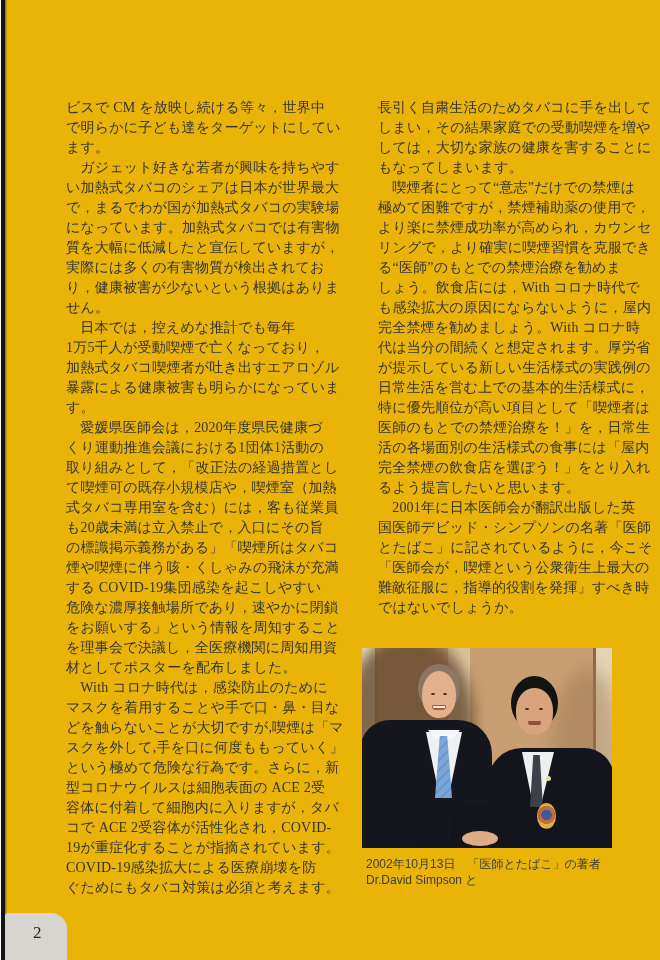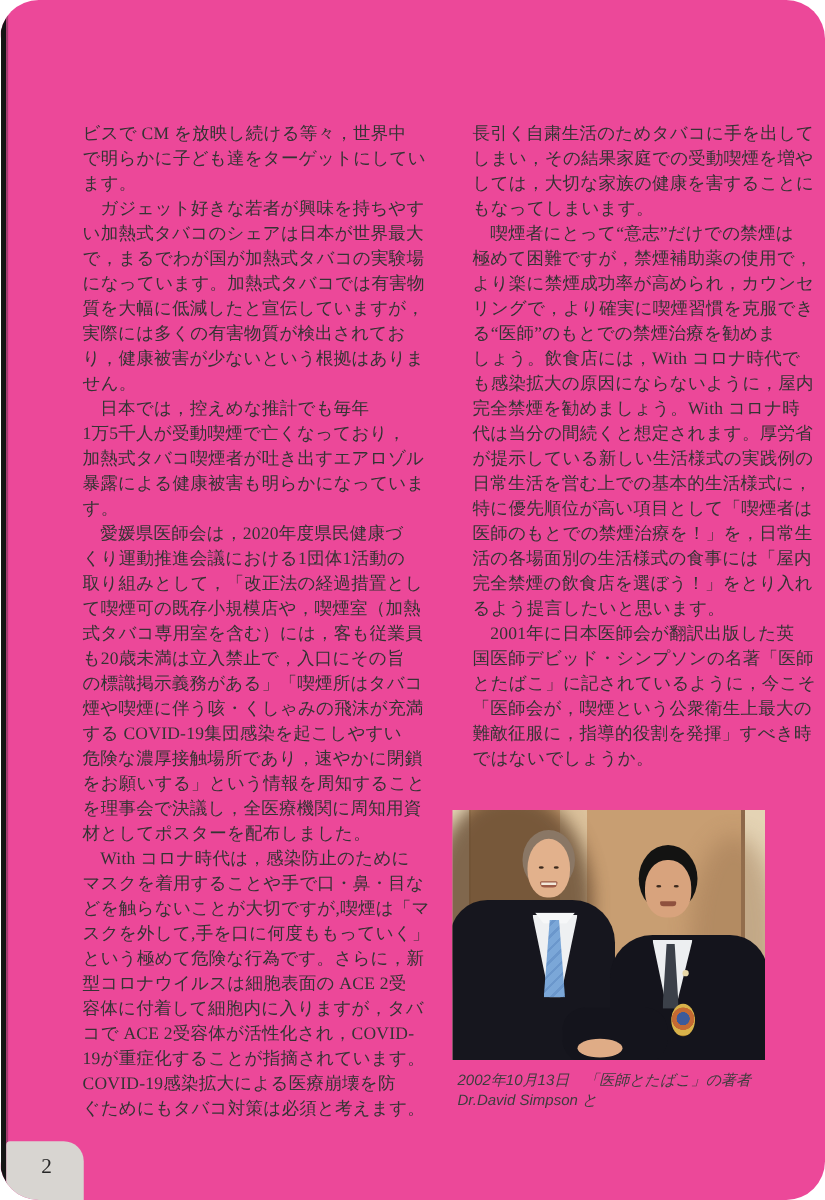--- a/index.html
+++ b/index.html
@@ -1,20 +1,19 @@
 <!DOCTYPE html>
 <html><head>
 <meta charset="utf-8">
 <style>
   html,body { margin:0; padding:0; background:#ffffff; }
   .page {
     position:relative; width:660px; height:960px;
-    background:#ec4899; overflow:hidden;
+    background:#eab308; overflow:hidden;
     font-family:"Liberation Serif","DejaVu Serif",serif;
-    border-radius:31px;
   }
   
   .edge-strip {
     position:absolute; left:0; top:0; width:7px; height:960px;
     background:linear-gradient(to right,#ffffff 0 1px,#151515 1px 5px,rgba(40,40,40,.35) 5px 6px,rgba(120,120,120,0) 7px);
   }
   
   .col {
     position:absolute; top:98px; width:282px;
     font-size:14px; line-height:20px; color:#343434;
@@ -72,21 +71,21 @@
     left:175px; top:155px; width:19px; height:26px; border-radius:50%;
     background:radial-gradient(circle at 50% 46%,#3c5b9b 0 30%,#c46a33 32% 52%,#d8b24a 54% 78%,#a87f2c 80% 100%);
   }
   .pin { left:184px; top:128px; width:5px; height:5px; border-radius:50%; background:#e8d8a8; }
   
   .arms { left:88px; top:158px; width:84px; height:44px; border-radius:18px; background:#14141c; }
   .hands { left:100px; top:183px; width:36px; height:15px; border-radius:50%; background:#dfac86; }
 
   .caption {
     margin:8px 0 0 4px; font-family:"Liberation Sans","DejaVu Sans",sans-serif;
-    font-size:12px; line-height:16px; color:#3d3d3d; white-space:pre-line;font-style:italic;
+    font-size:12px; line-height:16px; color:#3d3d3d; white-space:pre-line;
   }
 
   
   .tab {
     position:absolute; left:5px; top:913px; width:62px; height:47px;
     background:#d8d5d1; border-radius:3px 16px 0 0;
   }
   .tab-number {
     position:absolute; left:28px; top:10px;
     font-size:17px; color:#262626; font-family:"Liberation Serif","DejaVu Serif",serif;

